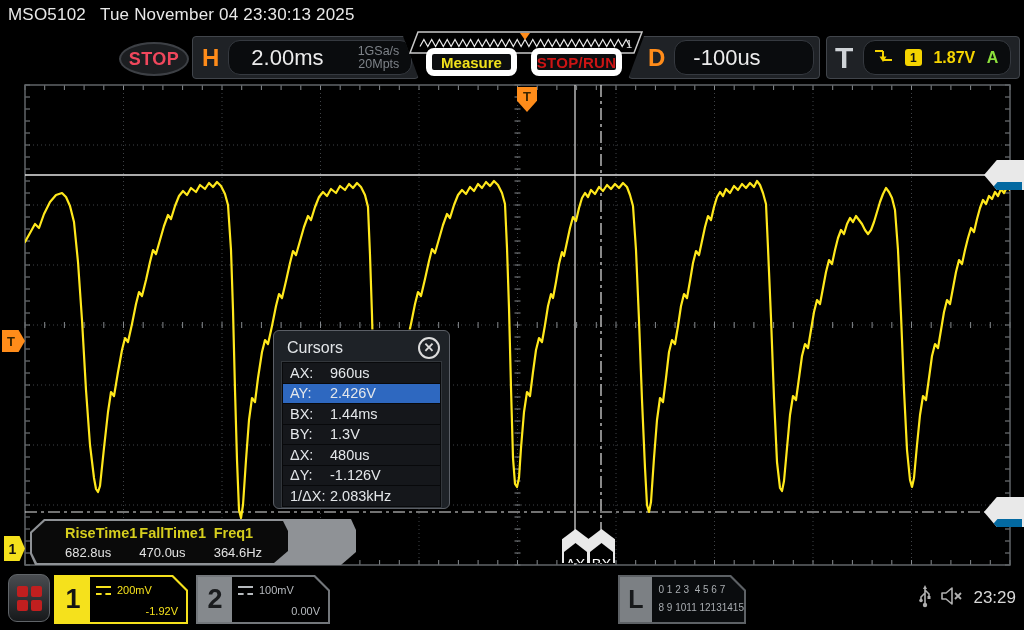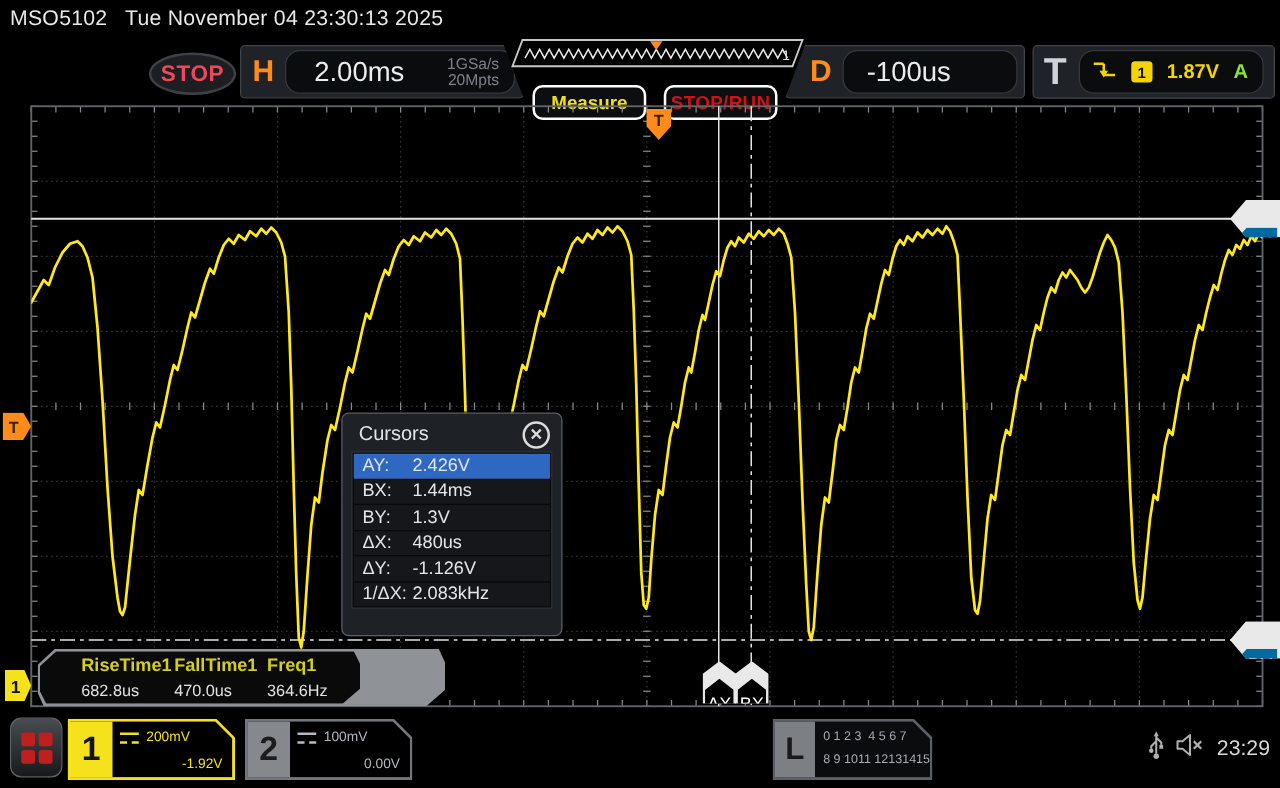--- a/index.html
+++ b/index.html
@@ -41,21 +41,21 @@
   .d-value { color:#ececec; font-size:22px; padding-left:8px; }
   .t-box { left:826px; width:194px; }
   .t-box .t-letter { color:#cfd3d7; font-size:30px; font-weight:bold; padding:0 10px 0 8px; }
   .t-box .hd-inner { width:148px; justify-content:space-between; }
   .t-badge { background:#f5d400; color:#111; width:17px; height:17px; border-radius:3px;
     font-size:12px; font-weight:bold; display:flex; align-items:center; justify-content:center; }
   .t-level { color:#f5d400; font-size:16px; font-weight:bold; }
   .t-mode { color:#8ce03c; font-size:16px; font-weight:bold; padding-right:2px; }
 
   .push-btn {
-    top:68px; width:91px; height:28px; background:#0c0e10; border:2px solid #ffffff;
+    top:48px; width:91px; height:28px; background:#0c0e10; border:6px solid #ffffff;
     border-radius:8px; display:flex; align-items:center; justify-content:center;
     font-size:15px; font-weight:bold;
   }
   .measure-btn { left:426px; color:#f0e11c; }
   .stoprun-btn { left:531px; color:#cc1414; letter-spacing:0.3px; }
 
   
   svg.layer { position:absolute; left:0; top:0; pointer-events:none; }
 
   
@@ -540,20 +540,24 @@
       </div>
     </div>
   </div>
 
   <div class="abs dialog">
     <div class="dialog-title">
       <span class="dialog-title-text">Cursors</span>
       <span class="dialog-close">✕</span>
     </div>
     <div class="dialog-list">
+      <div class="cur-row">
+          <span class="cur-label">AX:</span>
+          <span class="cur-value">960us</span>
+        </div>
       <div class="cur-row selected">
           <span class="cur-label">AY:</span>
           <span class="cur-value">2.426V</span>
         </div>
       <div class="cur-row">
           <span class="cur-label">BX:</span>
           <span class="cur-value">1.44ms</span>
         </div>
       <div class="cur-row">
           <span class="cur-label">BY:</span>

